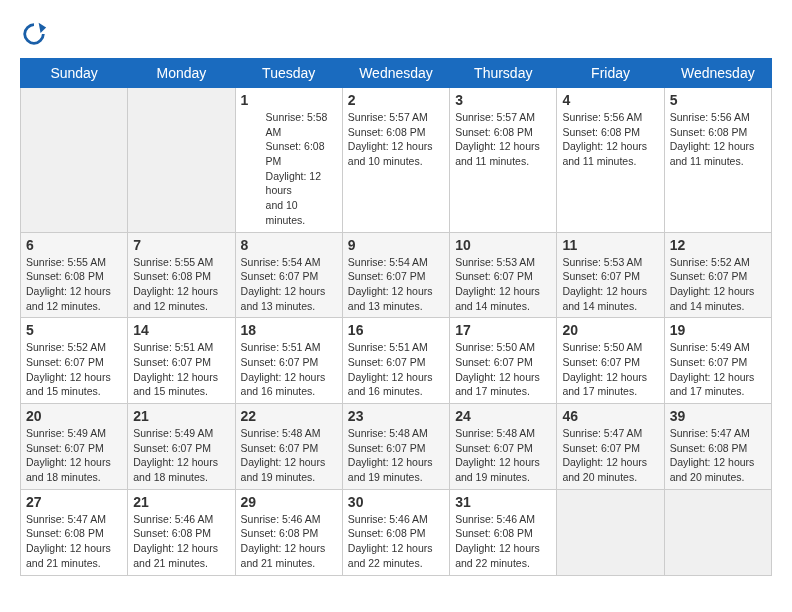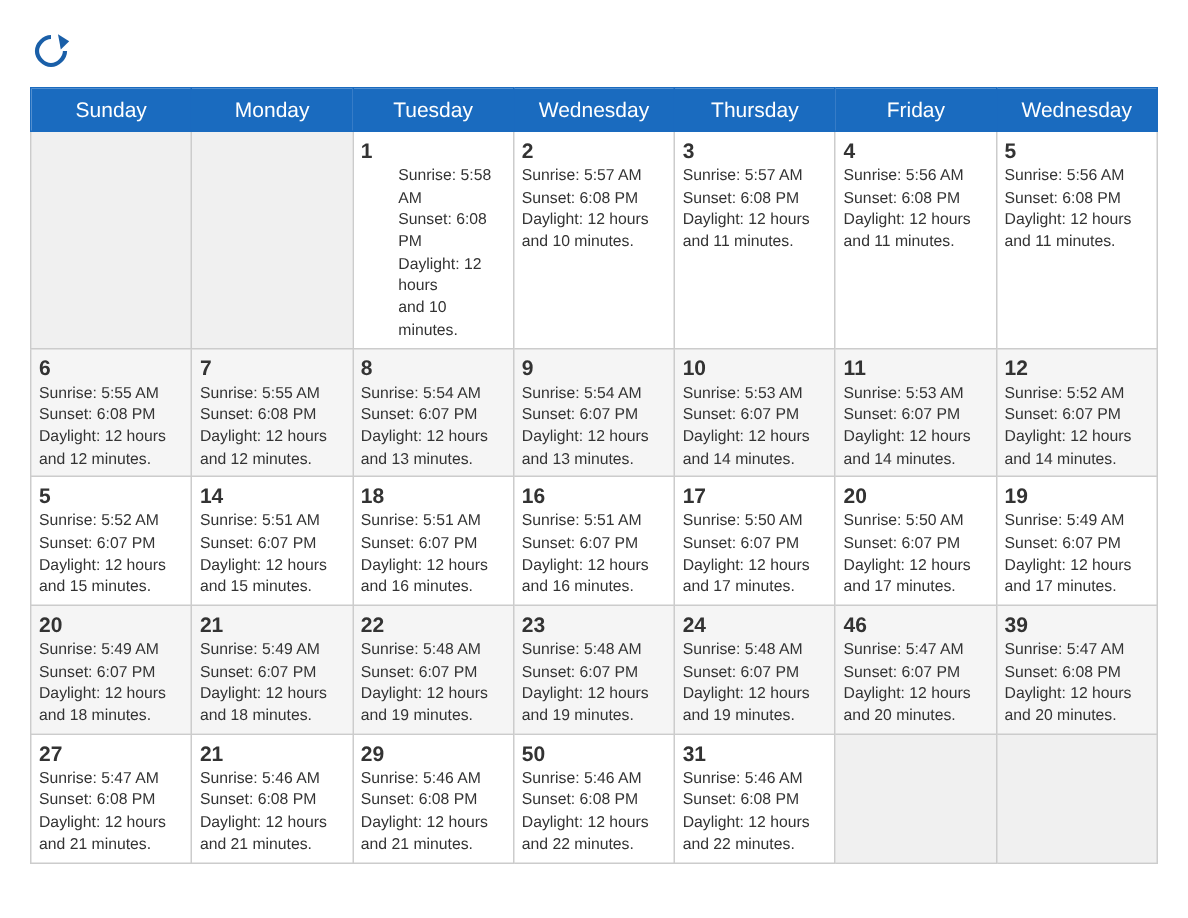--- a/index.html
+++ b/index.html
@@ -334,21 +334,21 @@
 and 21 minutes.</div>
         </td>
         <td>
           <span class="day-number">29</span>
           <div class="day-info" style="white-space: pre-line;">Sunrise: 5:46 AM
 Sunset: 6:08 PM
 Daylight: 12 hours
 and 21 minutes.</div>
         </td>
         <td>
-          <span class="day-number">50</span>
+          <span class="day-number">30</span>
           <div class="day-info" style="white-space: pre-line;">Sunrise: 5:46 AM
 Sunset: 6:08 PM
 Daylight: 12 hours
 and 22 minutes.</div>
         </td>
         <td>
           <span class="day-number">31</span>
           <div class="day-info" style="white-space: pre-line;">Sunrise: 5:46 AM
 Sunset: 6:08 PM
 Daylight: 12 hours

